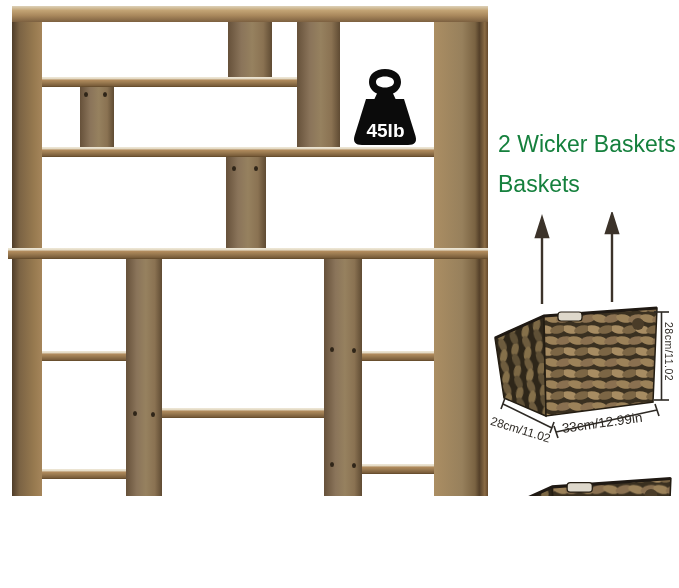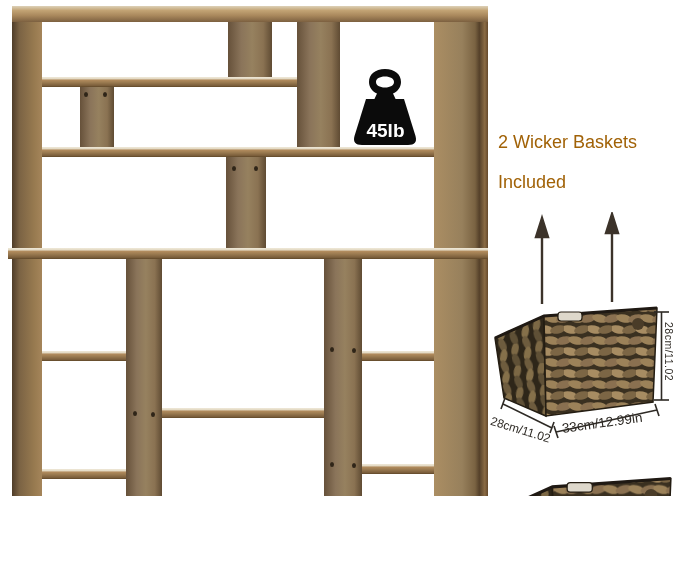--- a/index.html
+++ b/index.html
@@ -10,21 +10,21 @@
   .board{position:absolute;}
   .hb{background:linear-gradient(180deg,#efe8d8 0%,#e4dbc6 16%,#b08a5c 32%,#9a7a50 55%,#7c5f3c 85%,#5f4728 100%);}
   .vb{background:linear-gradient(90deg,#66513a 0%,#8a745a 30%,#96815f 55%,#8a7252 80%,#5f4b33 100%);}
   .top-board{background:linear-gradient(180deg,#ddd1b8 0%,#c2a374 28%,#a9885c 60%,#7c6040 100%);}
   .bottom-board{background:linear-gradient(180deg,#c9a875 0%,#9a7a50 40%,#6e5434 100%);}
   .wall-left{background:linear-gradient(90deg,#4f3d29 0%,#7b6344 25%,#96794f 72%,#a5855a 100%);}
   .wall-right{background:linear-gradient(90deg,#ab8e63 0%,#97805c 52%,#7a6342 76%,#55412a 84%,#8a6b44 94%,#64492c 100%);}
   .foot{background:#6b5234;}
   .hole{position:absolute;width:4px;height:5px;background:#2f2518;border-radius:50%;}
   
-  .headline{position:absolute;color:#a16207;font-size:18px;line-height:1;white-space:nowrap;}
+  .headline{position:absolute;color:#15803d;font-size:23px;line-height:1;white-space:nowrap;}
   .dim-label{position:absolute;color:#2e2a25;font-size:12px;white-space:nowrap;}
   .dim-vert{writing-mode:vertical-rl;font-size:10.5px;letter-spacing:0.5px;}
 </style>
 </head>
 <body>
 
 <div id="canvas">
 
   <div class="abs" style="left:0;top:0;width:490px;height:588px;">
 
@@ -65,21 +65,21 @@
   </div>
 
   <svg class="abs" style="left:350px;top:68px;" width="70" height="80" viewBox="0 0 70 80">
     <path fill="#0b0b0b" fill-rule="evenodd" d="M35 1 C25 1 19 6.5 19 14 C19 19.5 22.5 23.5 27 25.5 L23.5 33 L46.5 33 L43 25.5 C47.5 23.5 51 19.5 51 14 C51 6.5 45 1 35 1 Z
          M35 8.5 C40.5 8.5 44 10.8 44 14 C44 17.2 40.5 19.5 35 19.5 C29.5 19.5 26 17.2 26 14 C26 10.8 29.5 8.5 35 8.5 Z"></path>
     <path fill="#0b0b0b" d="M16 31 L54 31 L65.5 68 Q68 77 58 77 L12 77 Q2 77 4.5 68 Z"></path>
     <text x="35.5" y="69" text-anchor="middle" font-family="Liberation Sans, sans-serif" font-size="19" font-weight="bold" fill="#ffffff">45lb</text>
   </svg>
 
   <div class="headline" style="left:498px;top:133px;">2 Wicker Baskets</div>
-  <div class="headline" style="left:498px;top:173px;">Included</div>
+  <div class="headline" style="left:498px;top:173px;">Baskets</div>
 
   <svg class="abs" style="left:505px;top:212px;" width="130" height="96" viewBox="0 0 130 96">
     <g stroke="#3c332a" stroke-width="2.4" fill="#3c332a">
       <line x1="37" y1="92" x2="37" y2="22"></line>
       <polygon points="37,6 31,25 43,25"></polygon>
       <line x1="107" y1="90" x2="107" y2="18"></line>
       <polygon points="107,2 101,21 113,21"></polygon>
     </g>
   </svg>
 

